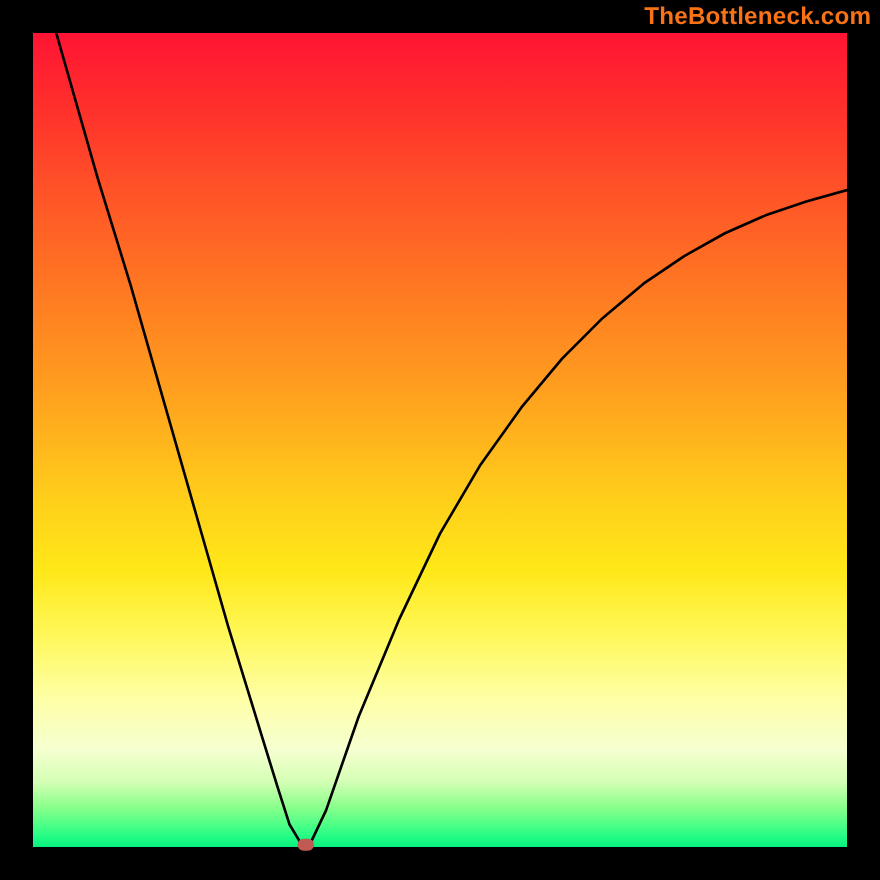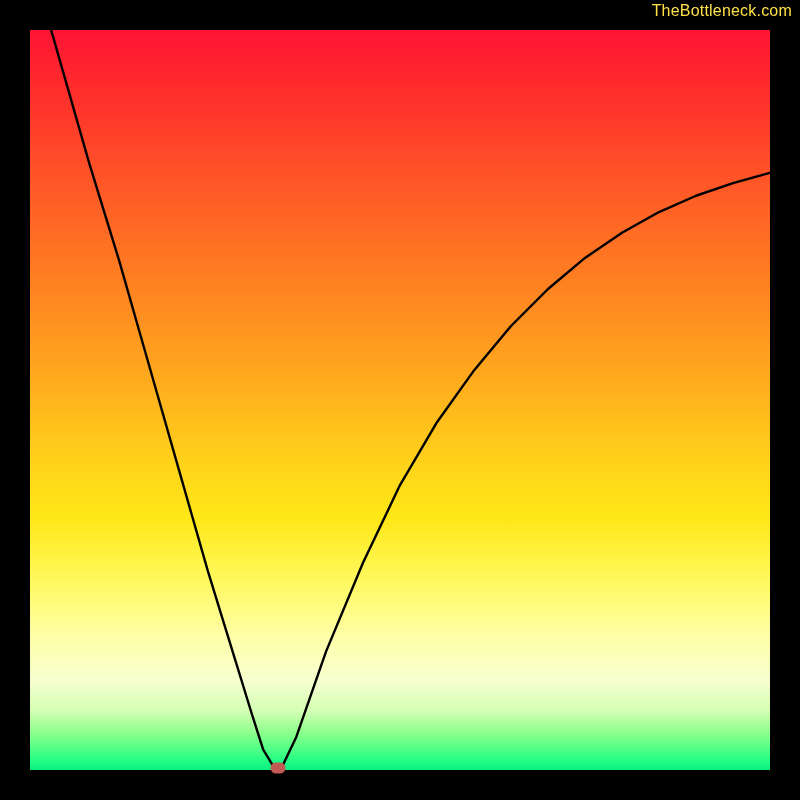--- a/index.html
+++ b/index.html
@@ -8,23 +8,23 @@
     height: 800px;
     background: #000;
     position: relative;
     overflow: hidden;
     font-family: Arial, Helvetica, sans-serif;
   }
   .watermark {
     position: absolute;
     top: 2px;
     right: 8px;
-    color: #fde047;
-    font-size: 16px;
-    font-weight: 400;
+    color: #f97316;
+    font-size: 22px;
+    font-weight: 700;
     z-index: 10;
     letter-spacing: 0.2px;
   }
   .plot-frame {
     position: absolute;
     left: 30px;
     top: 30px;
     width: 740px;
     height: 740px;
     background: #000;

